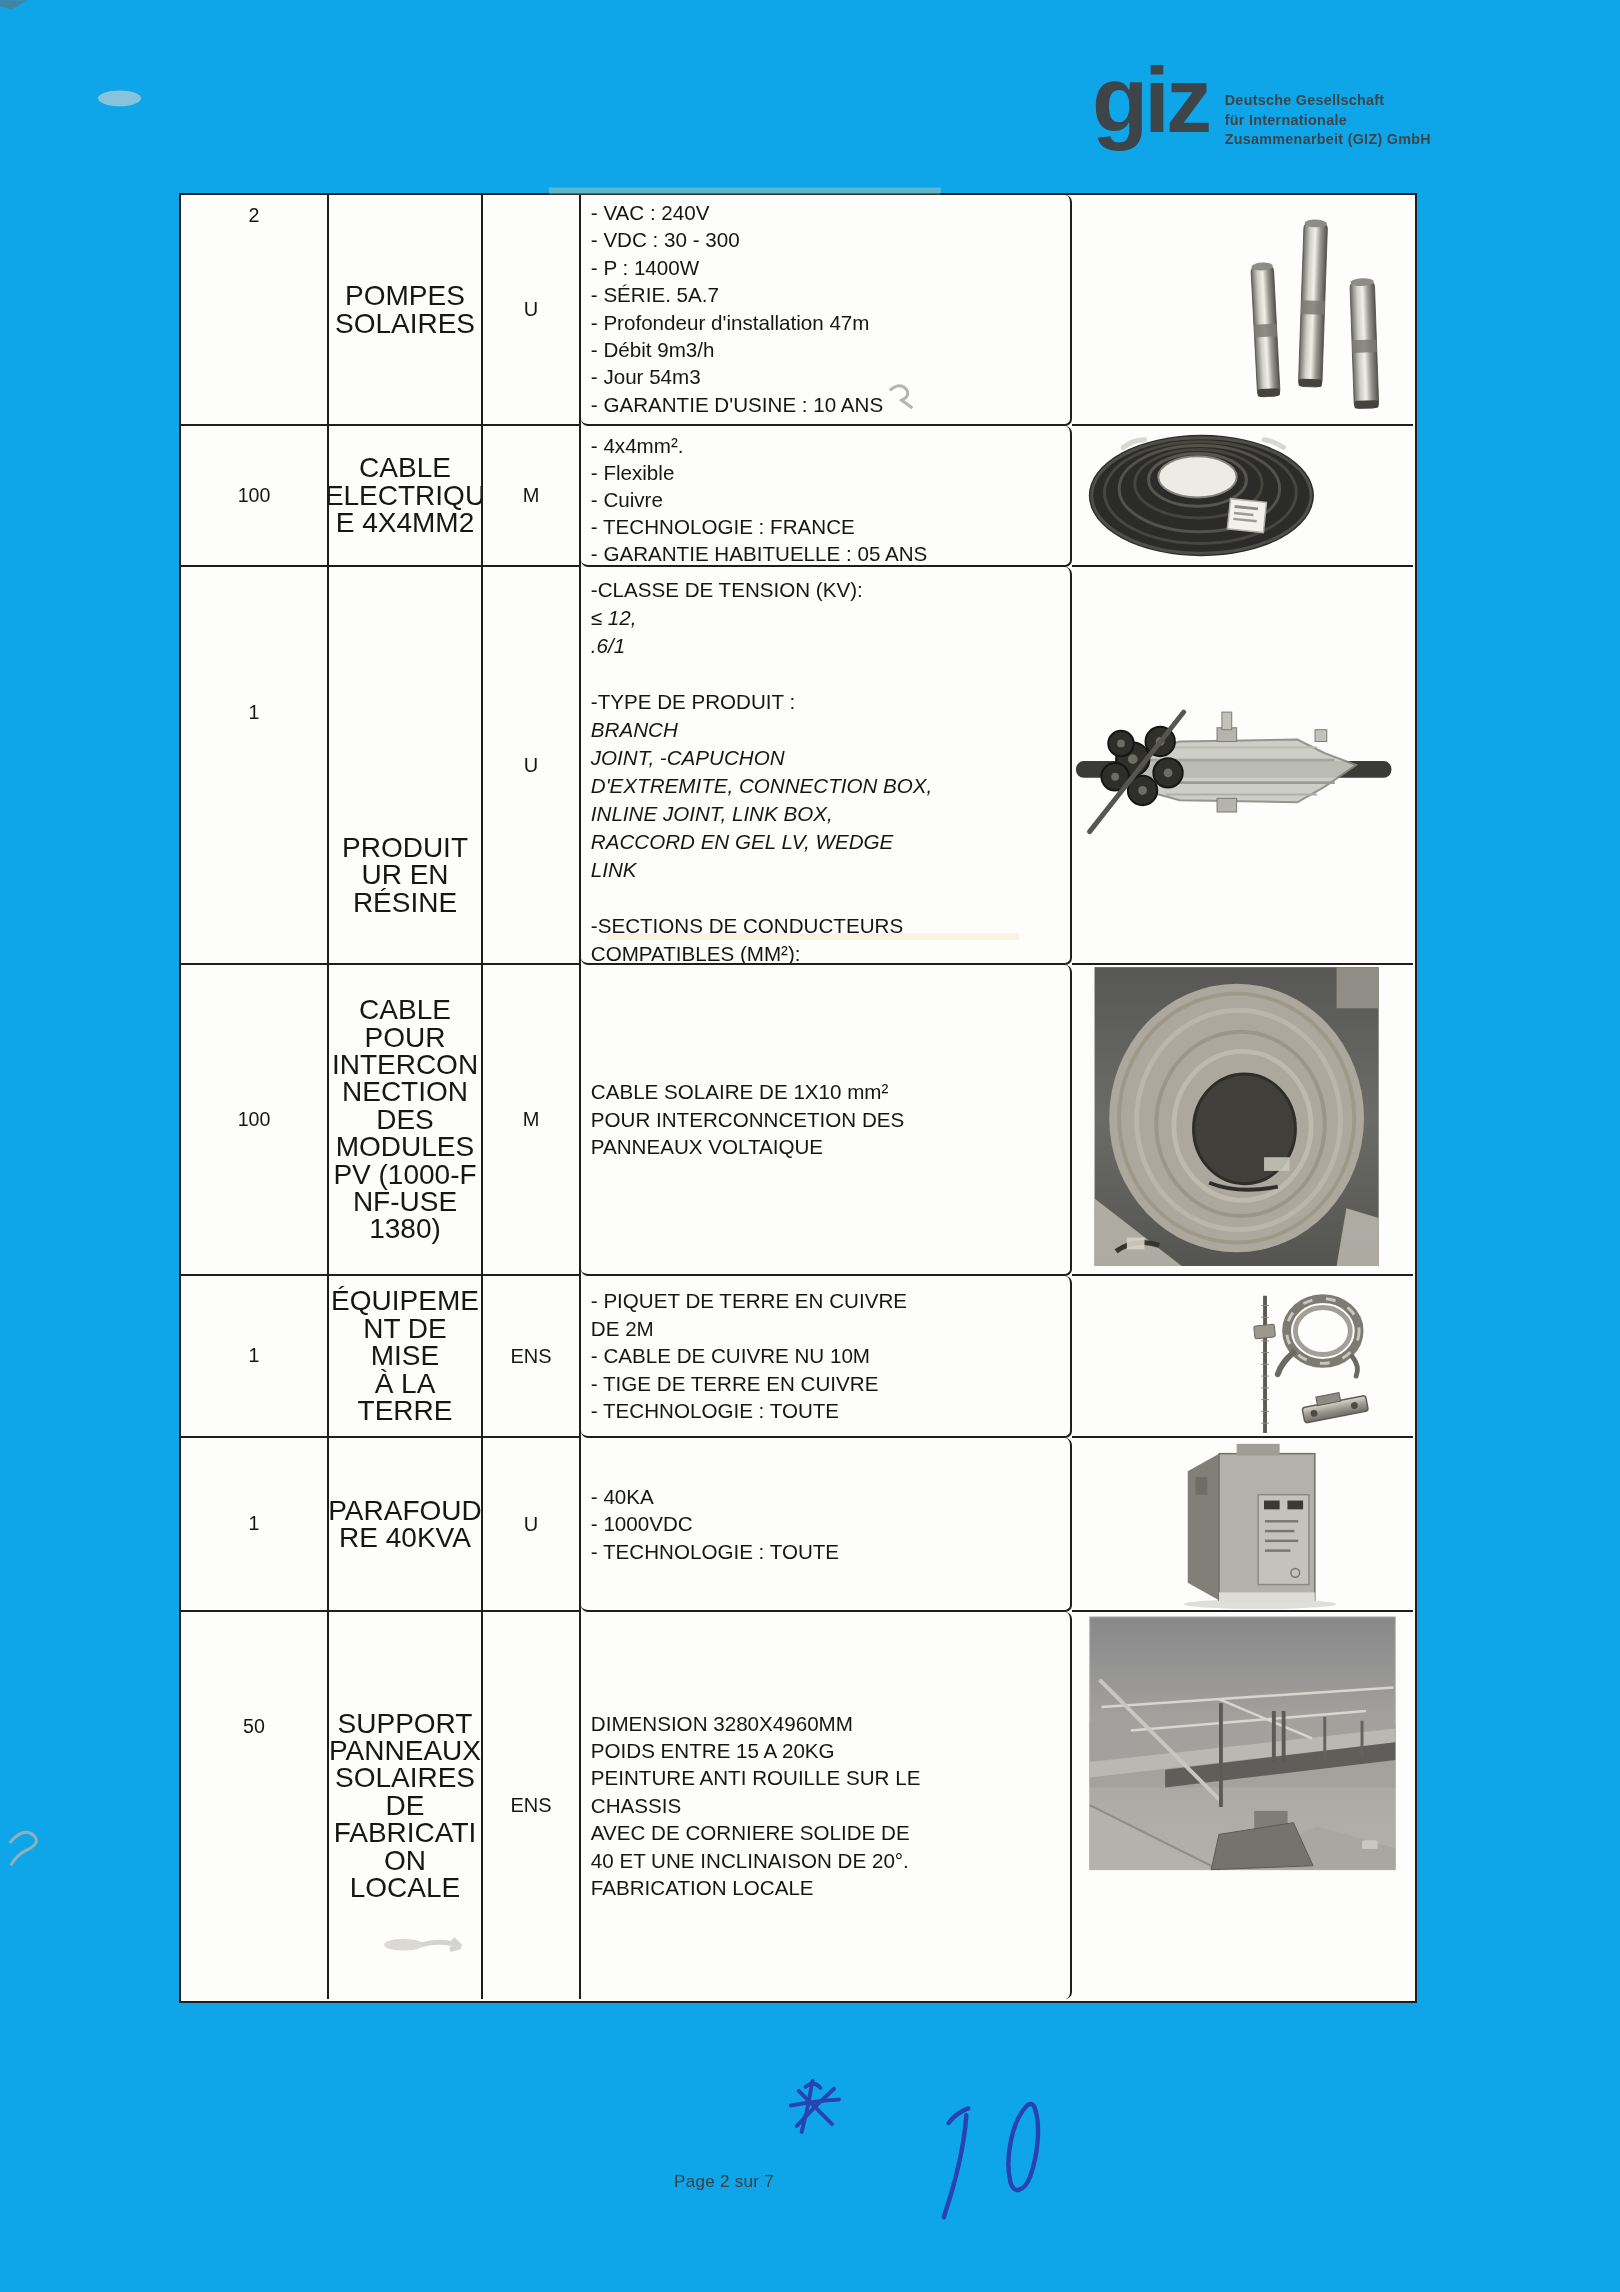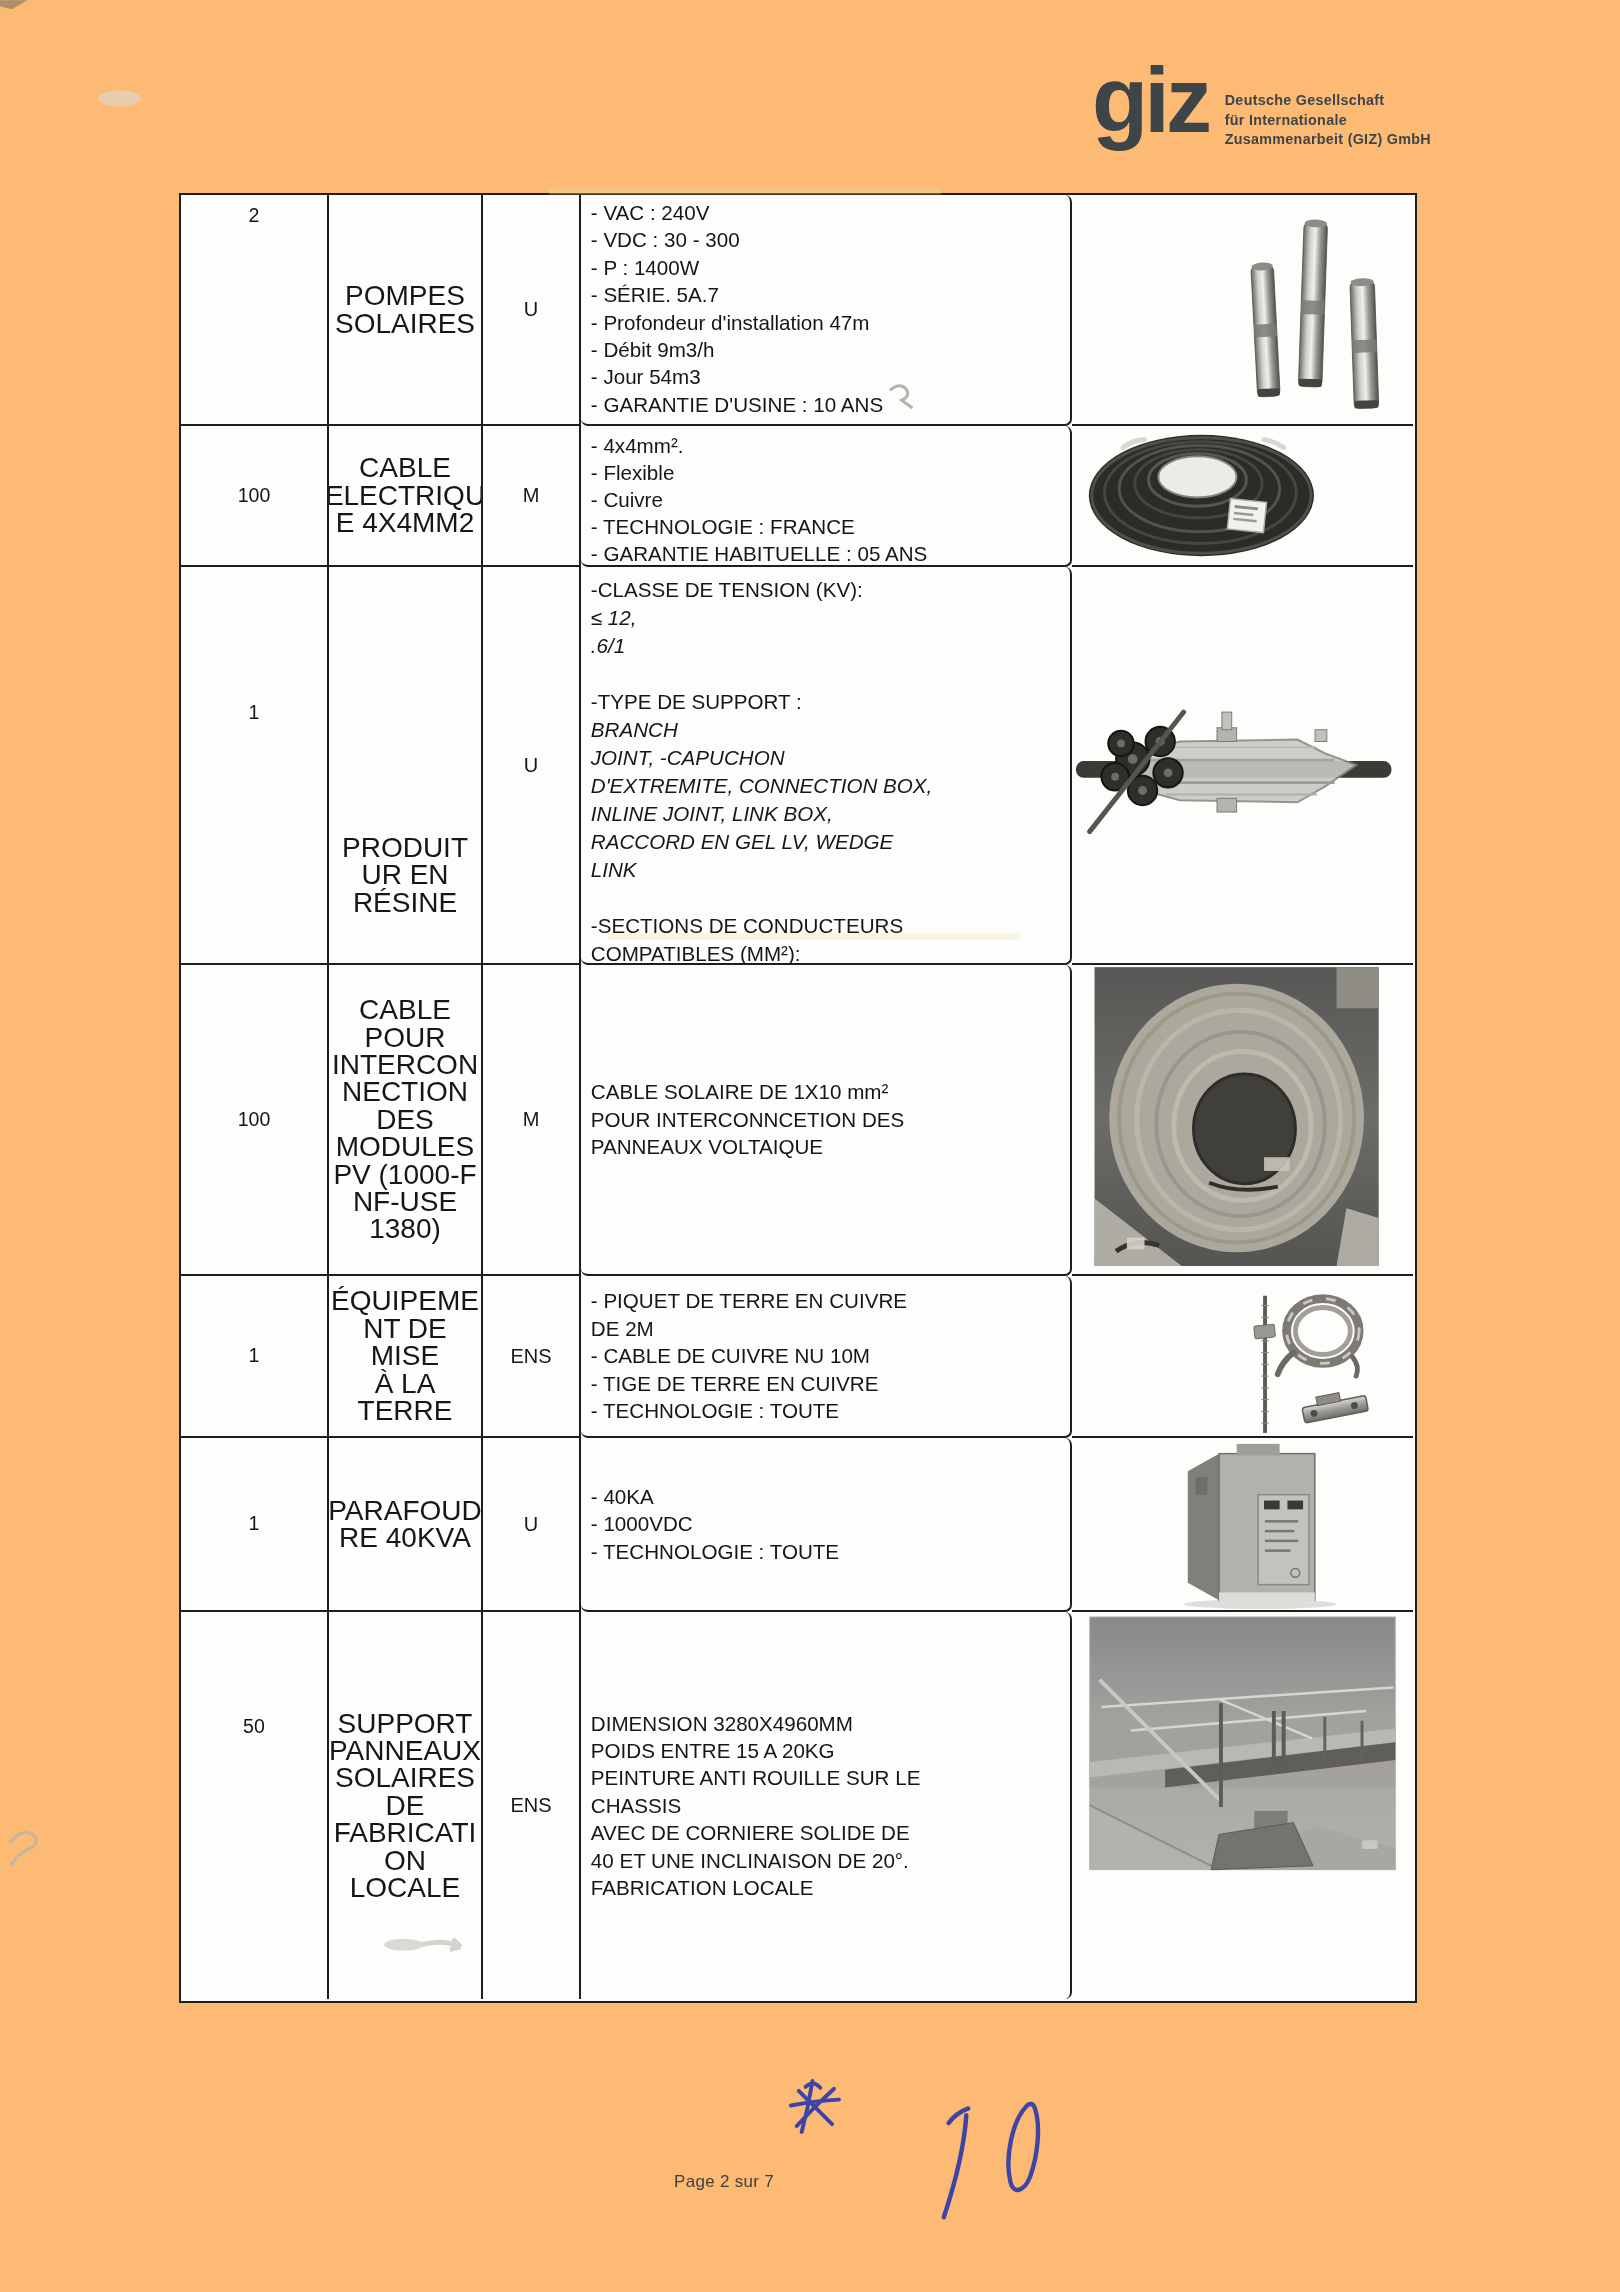--- a/index.html
+++ b/index.html
@@ -1,17 +1,17 @@
 <!DOCTYPE html>
 <html><head>
 <meta charset="utf-8">
 <style>
   html,body{margin:0;padding:0;background:#e8e8e6;}
   .page{
-    position:relative;width:1620px;height:2293px;background:#fdba74;
+    position:relative;width:1620px;height:2293px;background:#0ea5e9;
     font-family:"Liberation Sans","DejaVu Sans",sans-serif;color:#161616;
     overflow:hidden;
   }
   
   .logo{position:absolute;left:1092px;top:49px;display:flex;align-items:flex-start;}
   .logo .wordmark{
     font-size:92px;font-weight:bold;letter-spacing:-3.9px;color:#3d4549;
     line-height:74px;margin-top:13.7px;
   }
   .logo .tagline{margin-left:16.7px;margin-top:42px;font-size:14.3px;font-weight:bold;
@@ -134,21 +134,21 @@
       </svg>
     </div>
 
     <div class="cell v-top qty" style="padding-top:135px">1</div>
     <div class="cell v-top name pre" style="padding-top:267px">PRODUIT
 UR EN
 RÉSINE</div>
     <div class="cell v-center unit">U</div>
     <div class="cell v-top specs lh29 pre"><span>-CLASSE DE TENSION (KV): </span><span class="it">≤ 12,
 .6/1</span><span>
--TYPE DE SUPPORT : </span><span class="it">BRANCH
+-TYPE DE PRODUIT : </span><span class="it">BRANCH
 JOINT, -CAPUCHON
 D'EXTREMITE, CONNECTION BOX,
 INLINE JOINT, LINK BOX,
 RACCORD EN GEL LV, WEDGE
 LINK</span><span>
 -SECTIONS DE CONDUCTEURS
 COMPATIBLES (MM²): </span></div>
     <div class="cell last-col imgcell">
       <svg width="341" height="396" viewBox="0 0 348 404">
         <rect x="4" y="198" width="322" height="17" rx="8" fill="#3a3a36"></rect>

